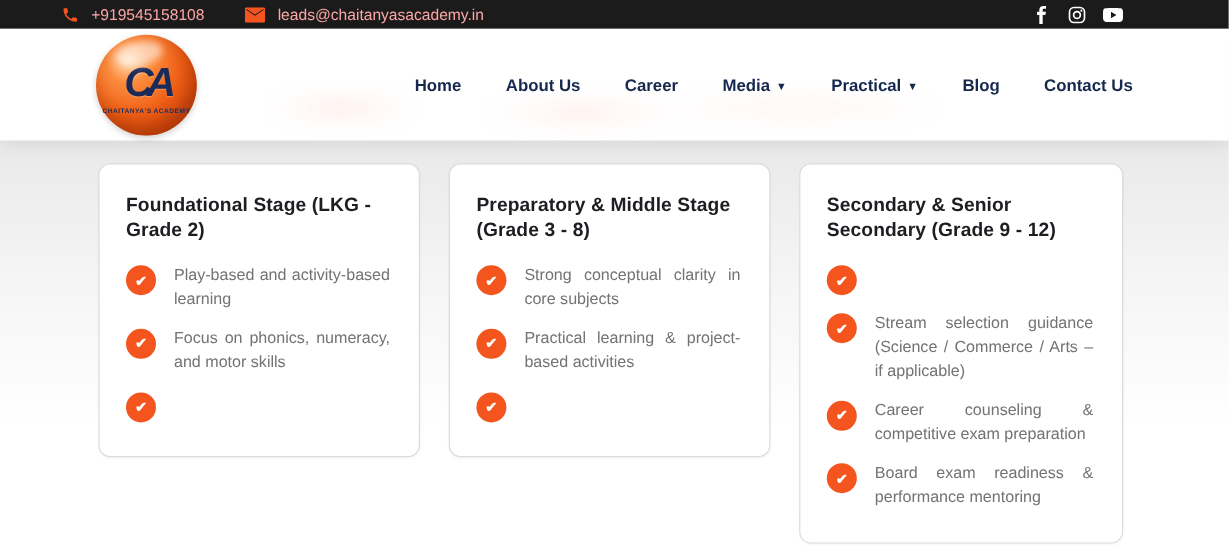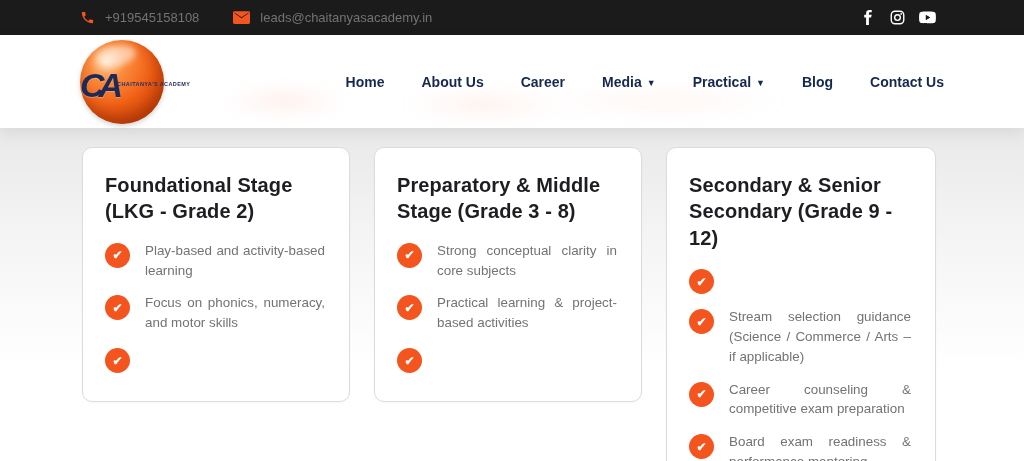--- a/index.html
+++ b/index.html
@@ -1,22 +1,22 @@
 <!DOCTYPE html>
 <html style="--accent: #f4541d;"><head>
 <meta charset="utf-8">
 <style>
   * { margin:0; padding:0; box-sizing:border-box; }
   html,body { width:1024px; height:461px; overflow:hidden; background:#fff;
               font-family:"Liberation Sans", sans-serif; }
 
   
   .topbar {
-    height:35px; background:#1b1b1b; display:flex; align-items:center;
-    padding:0 80px 0 80px; color:#737373; font-size:13px;
+    height:24px; background:#1b1b1b; display:flex; align-items:center;
+    padding:0 80px 0 51px; color:#fca5a5; font-size:13px;
   }
   .topbar .contact { display:flex; align-items:center; gap:10px; margin-right:34px; cursor:pointer; }
   .topbar .contact svg { display:block; }
   .topbar .spacer { flex:1; }
   .social { display:flex; align-items:center; gap:12px; margin-right:8px; }
   .social .sicon { width:18px; height:18px; display:flex; align-items:center; justify-content:center; cursor:pointer; }
   .social svg { display:block; }
 
   
   .header {
@@ -28,40 +28,40 @@
   .wm { position:absolute; top:44px; left:195px; width:630px; height:40px;
         pointer-events:none; filter:blur(9px); opacity:.6;
         background:
           radial-gradient(ellipse 90px 14px at 90px 22px, rgba(255,170,150,.55), transparent 70%),
           radial-gradient(ellipse 120px 14px at 290px 26px, rgba(255,175,155,.5), transparent 70%),
           radial-gradient(ellipse 180px 12px at 470px 22px, rgba(255,185,165,.45), transparent 70%);
   }
   .logo { position:relative; width:84px; height:84px; border-radius:50%; cursor:pointer;
           background:radial-gradient(circle at 32% 26%, #ffd9b0 0%, #fc8b3c 22%, #ef5d14 55%, #c63d05 100%);
           box-shadow:inset -4px -8px 14px rgba(120,30,0,.45), 0 2px 5px rgba(0,0,0,.18);
-          display:flex; flex-direction:row; align-items:center; }
+          display:flex; flex-direction:column; align-items:center; justify-content:center; }
   .logo::before { content:""; position:absolute; top:6px; left:16px; width:40px; height:20px;
           border-radius:50%; background:rgba(255,255,255,.55); filter:blur(3px); transform:rotate(-12deg); }
   .logo .mono { font-size:34px; font-weight:700; font-style:italic; color:#1c2a58;
           letter-spacing:-6px; line-height:1; margin-top:6px; text-shadow:0 1px 0 rgba(255,255,255,.25); }
   .logo .cap { font-size:5.5px; font-weight:700; color:#20305d; letter-spacing:.4px; margin-top:4px; white-space:nowrap; }
 
   .nav { margin-left:auto; display:flex; align-items:center; gap:37px; position:relative; z-index:3; }
   .nav .item { font-size:14px; font-weight:700; color:#16284e; cursor:pointer;
                display:flex; align-items:center; gap:5px; white-space:nowrap; }
   .chev { font-size:9px; color:#16284e; transform:translateY(1px); }
 
   
   .main { height:333px; background:linear-gradient(180deg,#e9e9e9 0%, #f5f5f5 35%, #ffffff 72%, #ffffff 100%);
           padding:19px 0 0 82px; }
   .cards { display:flex; gap:24px; align-items:flex-start; }
   .card { width:268px; background:#fff; border:1px solid #dcdcdc; border-radius:10px;
           padding:24px 24px 28px 22px; box-shadow:0 1px 2px rgba(0,0,0,.03); }
   .card:nth-child(3) { width:270px; }
-  .card h3 { font-size:20px; line-height:1.32; font-weight:700; color:#1d1d22;
+  .card h3 { font-size:16px; line-height:1.32; font-weight:700; color:#1d1d22;
              letter-spacing:.1px; margin-bottom:16px; }
   .li { display:flex; align-items:flex-start; gap:15px; margin-bottom:13px; }
   .li:last-child { margin-bottom:0; }
   .check { flex:0 0 25px; width:25px; height:25px; border-radius:50%;
            background:var(--accent,#f4541d); color:#fff; font-size:12px; font-weight:700;
            display:flex; align-items:center; justify-content:center; margin-top:2px; }
   .li .txt { font-size:13.4px; line-height:1.48; color:#737373; text-align:justify; }
 </style>
 </head>
 <body>

